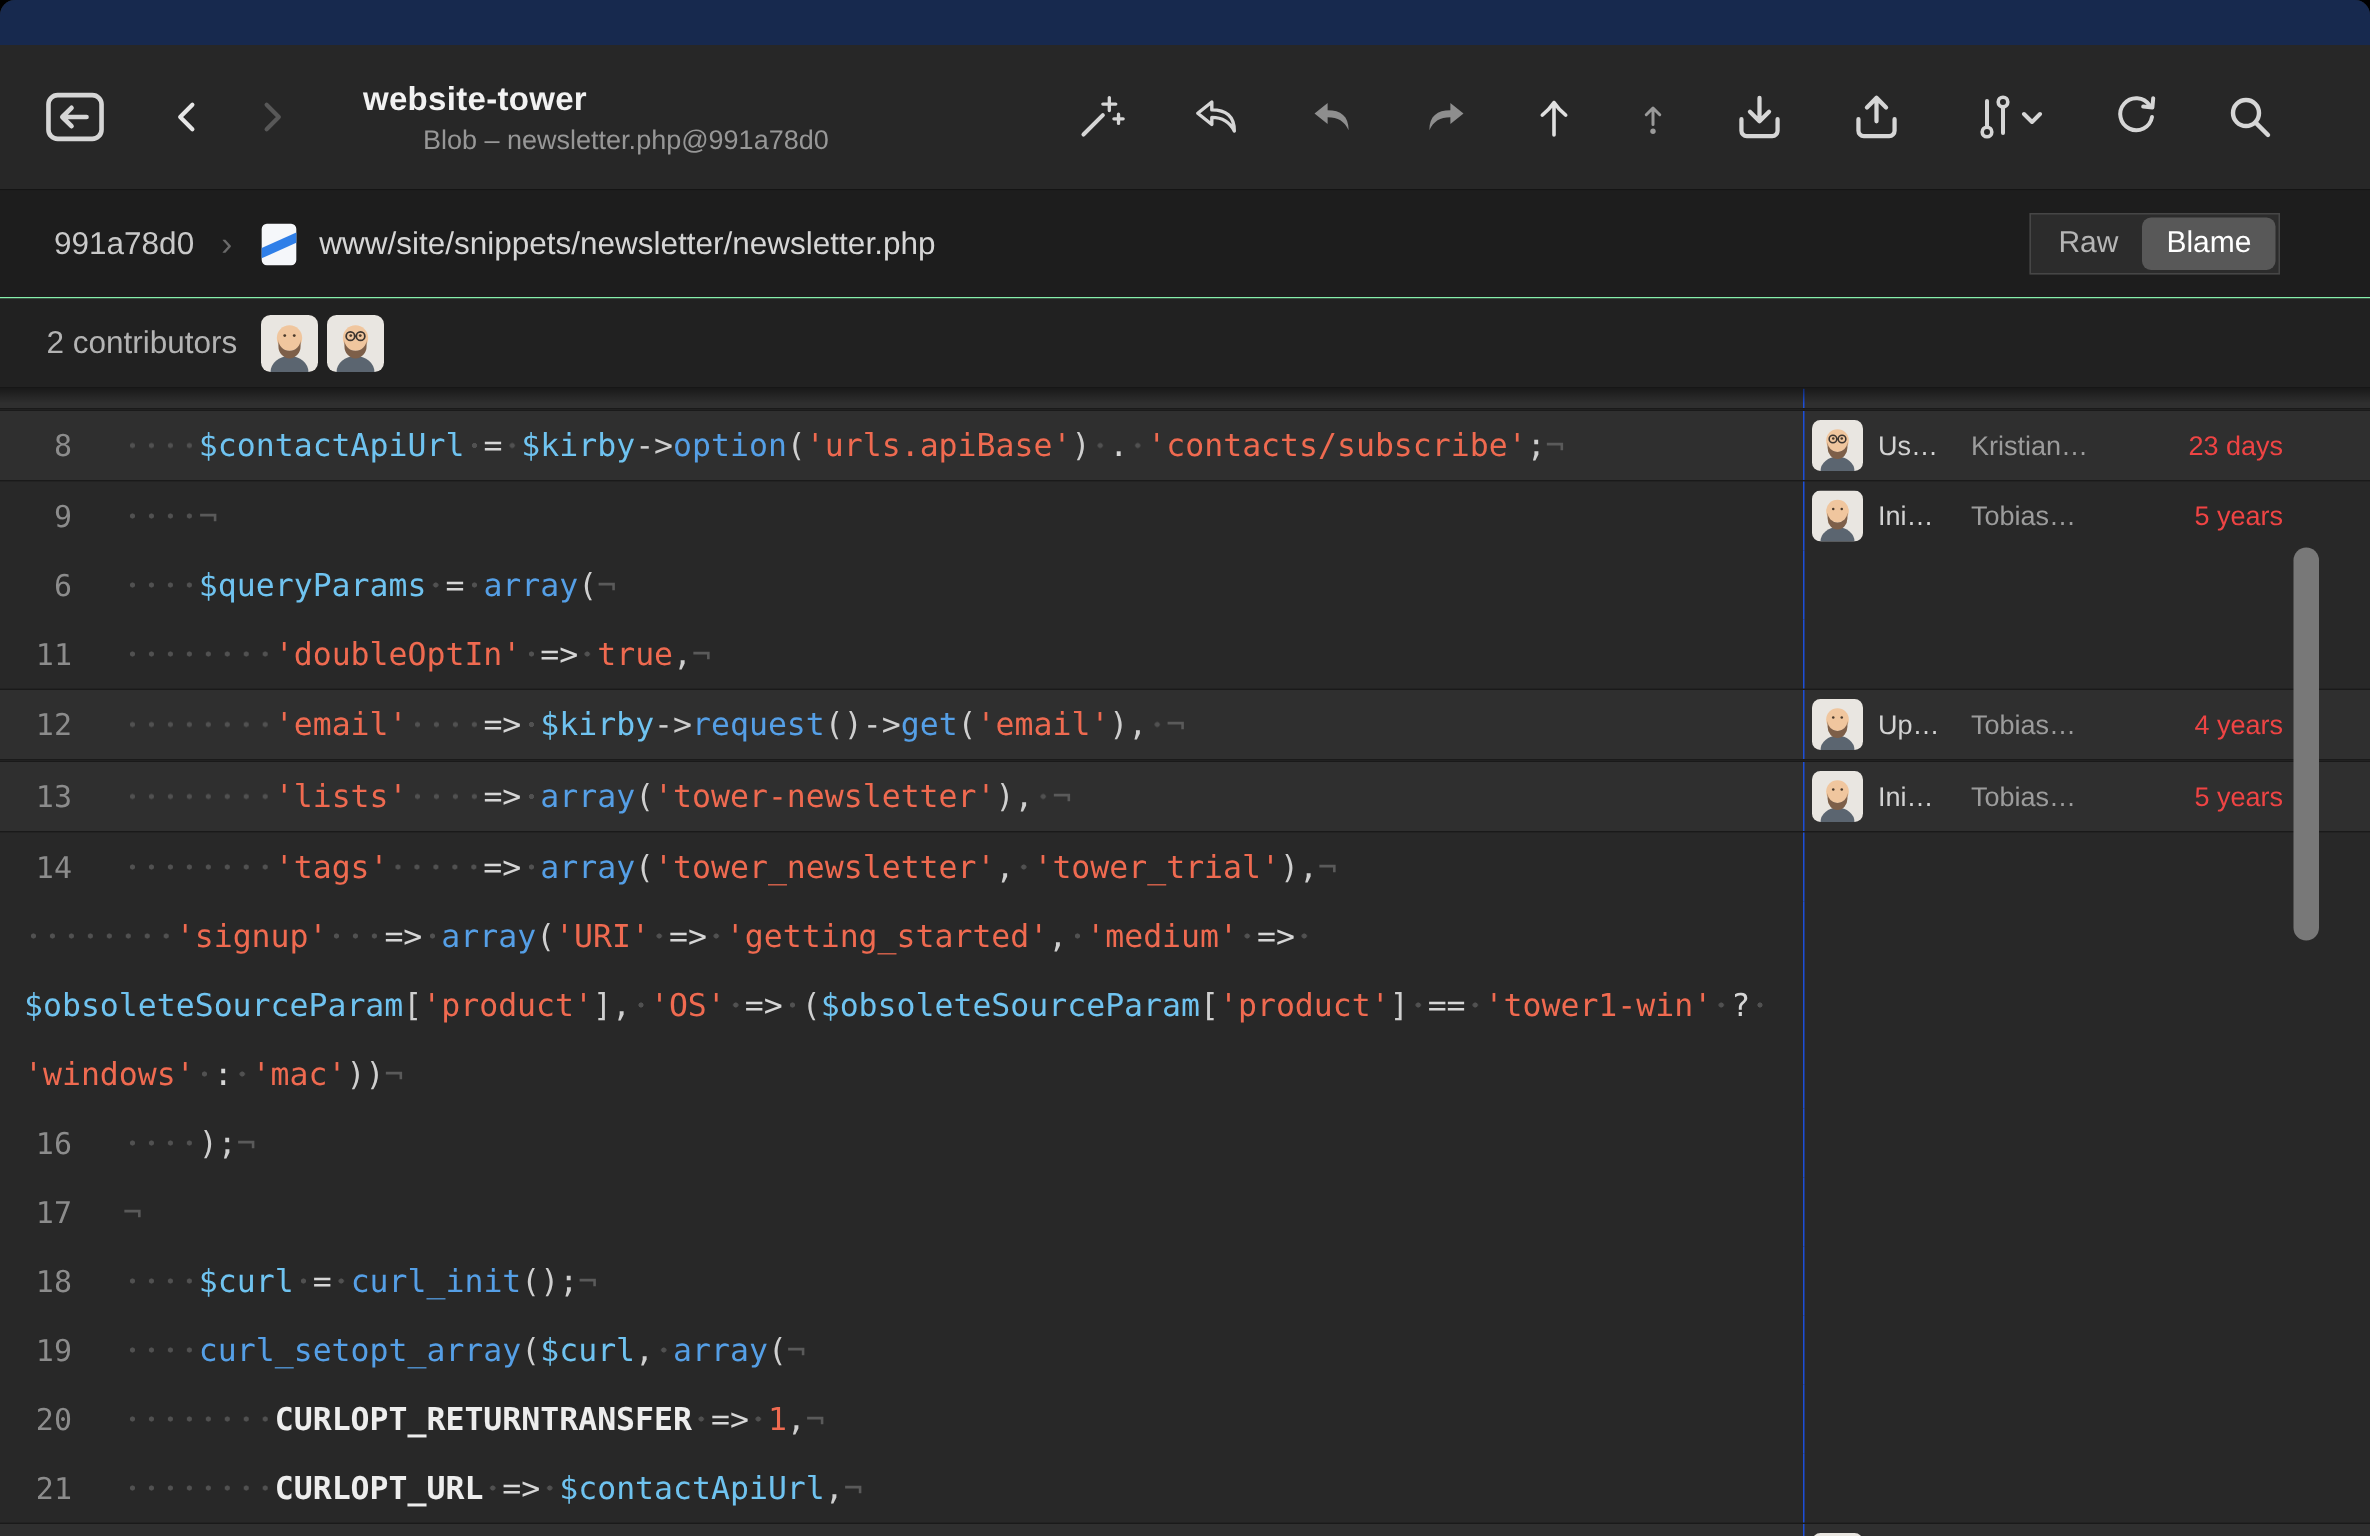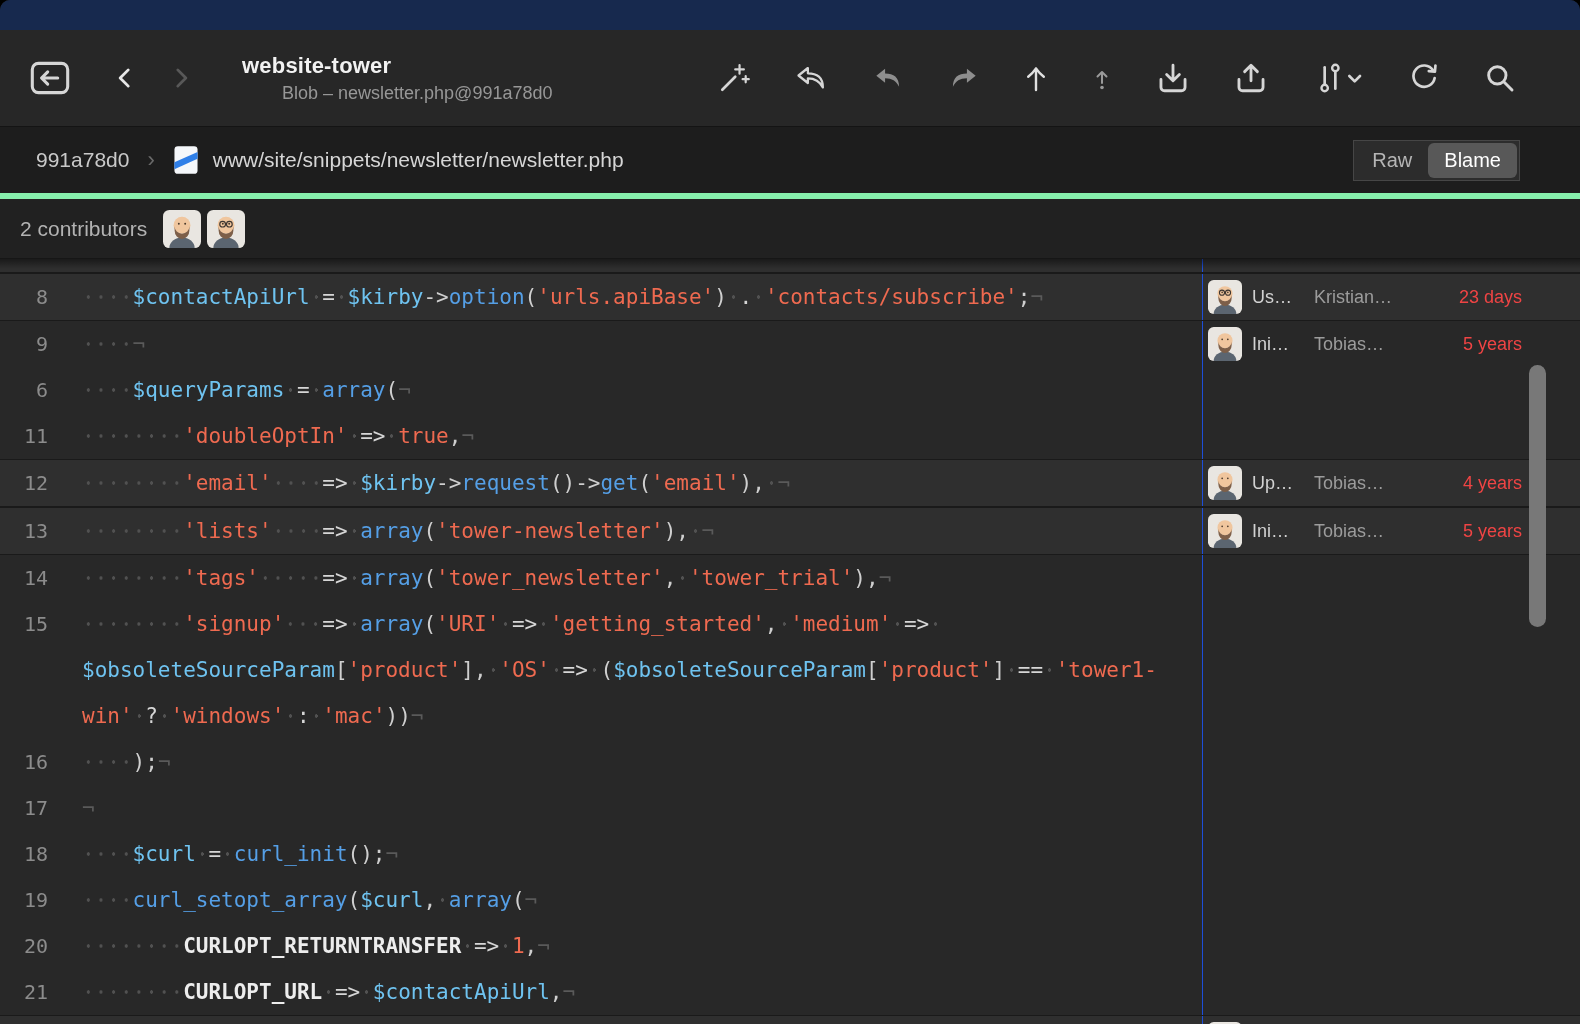--- a/index.html
+++ b/index.html
@@ -20,35 +20,35 @@
   .btn-back { margin-left:42px; }
   .btn-fwd  { margin-left:30px; }
   .title-block { margin-left:48px; min-width:360px; }
   .wtitle { color:#f2f2f2; font-size:22px; font-weight:bold; letter-spacing:.2px; }
   .wsubtitle { color:#979797; font-size:18px; margin-top:4px;margin-left:40px; }
   .tool-icons { margin-left:auto; display:flex; align-items:center; gap:44px; }
 
   
   .crumbbar { height:72px; flex:none; background:var(--bar-bg,#1d1d1d);
               display:flex; align-items:center; padding:0 60px 0 36px;
-              border-bottom:6px solid #86efac; }
+              border-bottom:1px solid #86efac; }
   .commit { color:#c9c9c9; font-size:21px; background:none; border:none; cursor:pointer; font-family:inherit; }
   .crumb-sep { color:#6a6a6a; font-size:22px; margin:0 18px; }
   .fileicon { width:26px; height:30px; margin-right:14px; flex:none; }
   .fileicon svg { width:100%; height:100%; display:block; }
   .fpath { color:#d6d6d6; font-size:21px; }
   .seg { margin-left:auto; display:flex; align-items:center; background:#2c2c2c;
          border:1px solid #464646; border-radius:0; padding:2px; }
   .seg-btn { background:none; border:none; color:#b5b5b5; font-size:20px; font-family:inherit;
              padding:6px 16px; border-radius:6px; cursor:pointer; }
   .seg-btn.active { background:#585858; color:#ffffff; }
 
   
   .contribbar { height:60px; flex:none; background:#212121; display:flex; align-items:center;
-                padding:0 20px; border-bottom:1px solid #161616; position:relative; z-index:3; }
+                padding:0 31px; border-bottom:1px solid #161616; position:relative; z-index:3; }
   .contrib-label { color:#b3b3b3; font-size:21px; }
   #contrib-avatars { display:flex; gap:6px; margin-left:16px; }
   #contrib-avatars .avatar { width:38px; height:38px; cursor:pointer; }
 
   
   .code-area { position:relative; flex:1 1 auto; overflow:hidden; background:var(--code-bg,#282828); }
   .code-area::before { content:""; position:absolute; left:0; right:0; top:0; height:10px;
                        background:linear-gradient(rgba(0,0,0,.45),transparent); z-index:4; pointer-events:none; }
   #code-rows { overflow:hidden; }
   .code-row { display:flex; align-items:stretch; min-height:46px; }
@@ -322,21 +322,20 @@
             <span class="bl-author">Tobias…</span>
             <span class="bl-date">5 years</span>
           </span>
         </div>
         <div class="code-row">
           <span class="ln">14</span>
           <span class="codecell"><span class="tk-ws">        </span><span class="tk-str">'tags'</span><span class="tk-ws">     </span><span class="tk-op">=&gt;</span><span class="tk-ws"> </span><span class="tk-fn">array</span><span class="tk-pun">(</span><span class="tk-str">'tower_newsletter'</span><span class="tk-pun">,</span><span class="tk-ws"> </span><span class="tk-str">'tower_trial'</span><span class="tk-pun">),</span><span class="tk-eol">¬</span></span>
           <span class="blamecell"></span>
         </div>
         <div class="code-row">
-          <span class="ln">15</span>
           <span class="codecell"><span class="tk-ws">        </span><span class="tk-str">'signup'</span><span class="tk-ws">   </span><span class="tk-op">=&gt;</span><span class="tk-ws"> </span><span class="tk-fn">array</span><span class="tk-pun">(</span><span class="tk-str">'URI'</span><span class="tk-ws"> </span><span class="tk-op">=&gt;</span><span class="tk-ws"> </span><span class="tk-str">'getting_started'</span><span class="tk-pun">,</span><span class="tk-ws"> </span><span class="tk-str">'medium'</span><span class="tk-ws"> </span><span class="tk-op">=&gt;</span><span class="tk-ws"> </span><span class="tk-var">$obsoleteSourceParam</span><span class="tk-pun">[</span><span class="tk-str">'product'</span><span class="tk-pun">],</span><span class="tk-ws"> </span><span class="tk-str">'OS'</span><span class="tk-ws"> </span><span class="tk-op">=&gt;</span><span class="tk-ws"> </span><span class="tk-pun">(</span><span class="tk-var">$obsoleteSourceParam</span><span class="tk-pun">[</span><span class="tk-str">'product'</span><span class="tk-pun">]</span><span class="tk-ws"> </span><span class="tk-op">==</span><span class="tk-ws"> </span><span class="tk-str">'tower1-win'</span><span class="tk-ws"> </span><span class="tk-op">?</span><span class="tk-ws"> </span><span class="tk-str">'windows'</span><span class="tk-ws"> </span><span class="tk-op">:</span><span class="tk-ws"> </span><span class="tk-str">'mac'</span><span class="tk-pun">))</span><span class="tk-eol">¬</span></span>
           <span class="blamecell"></span>
         </div>
         <div class="code-row">
           <span class="ln">16</span>
           <span class="codecell"><span class="tk-ws">    </span><span class="tk-pun">);</span><span class="tk-eol">¬</span></span>
           <span class="blamecell"></span>
         </div>
         <div class="code-row">
           <span class="ln">17</span>

